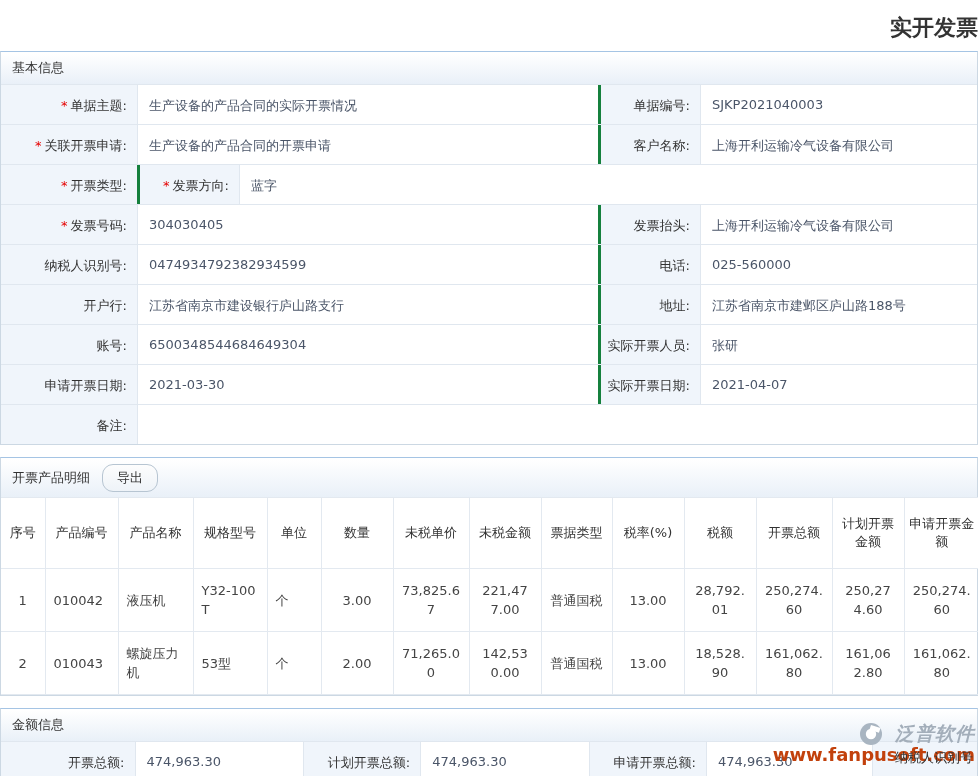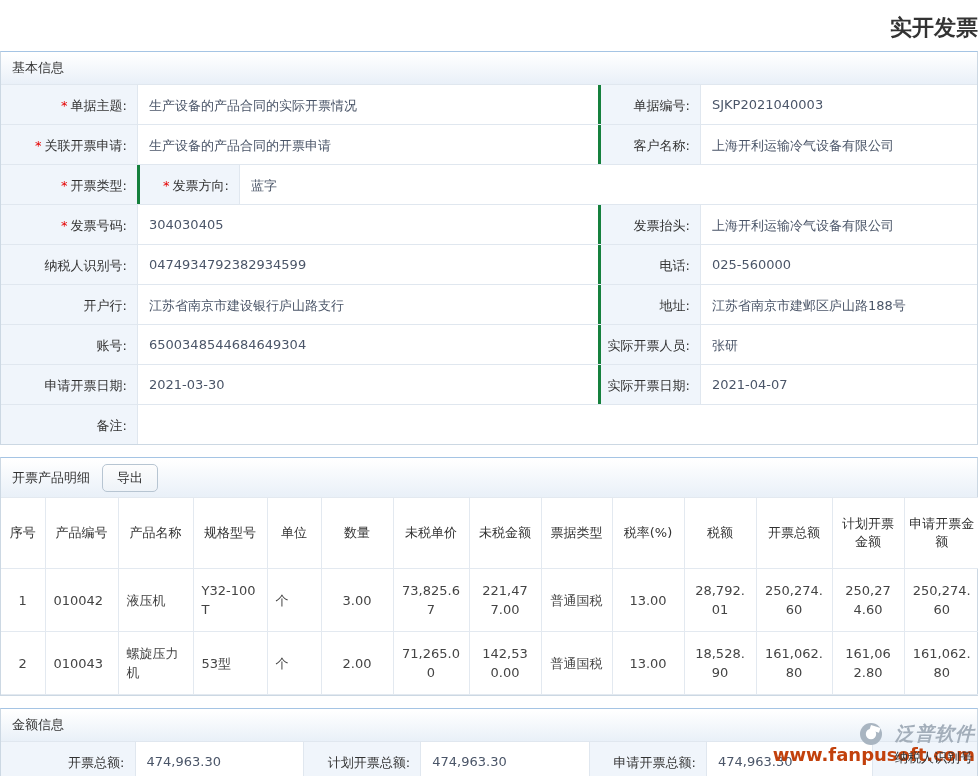--- a/index.html
+++ b/index.html
@@ -19,21 +19,21 @@
   .lbl{background:#f0f5fb;text-align:right;padding:12px 10px 0 2px;box-sizing:border-box;color:#333;white-space:nowrap;overflow:hidden}
   .w1{width:136px}
   .w2{width:102px;border-left:3px solid #15803d}
   .val{padding:12px 6px 0 11px;box-sizing:border-box;color:#4a5568;border-left:1px solid #e0e7ef;white-space:nowrap;overflow:hidden}
   .v1{width:461px}
   .v2{flex:1}
   .vfull{flex:1}
   .star{color:#e60000;margin-right:3px}
 
   
-  .btn{margin-left:12px;padding:4px 14px;border:1px solid #b7c5d2;border-radius:5px;
+  .btn{margin-left:12px;padding:4px 14px;border:1px solid #b7c5d2;border-radius:11px;
     background:linear-gradient(180deg,#fdfdfd,#eef3f8);color:#333;font-size:13px;cursor:pointer;font-family:inherit}
 
   
   .ptable{width:100%;border-collapse:collapse;table-layout:fixed}
   .ptable th{height:70px;border:1px solid #e3e9f0;font-weight:400;padding:0 4px;background:#fff;color:#333;line-height:18px}
   .ptable td{height:54px;border:1px solid #e3e9f0;padding:4px 8px;text-align:center;word-break:break-all;color:#444;line-height:19px;vertical-align:middle}
   .ptable tbody td:nth-child(n+2):nth-child(-n+5){text-align:left}
   .ptable th:first-child,.ptable td:first-child{border-left:none}
   .ptable th:last-child,.ptable td:last-child{border-right:none}
 

